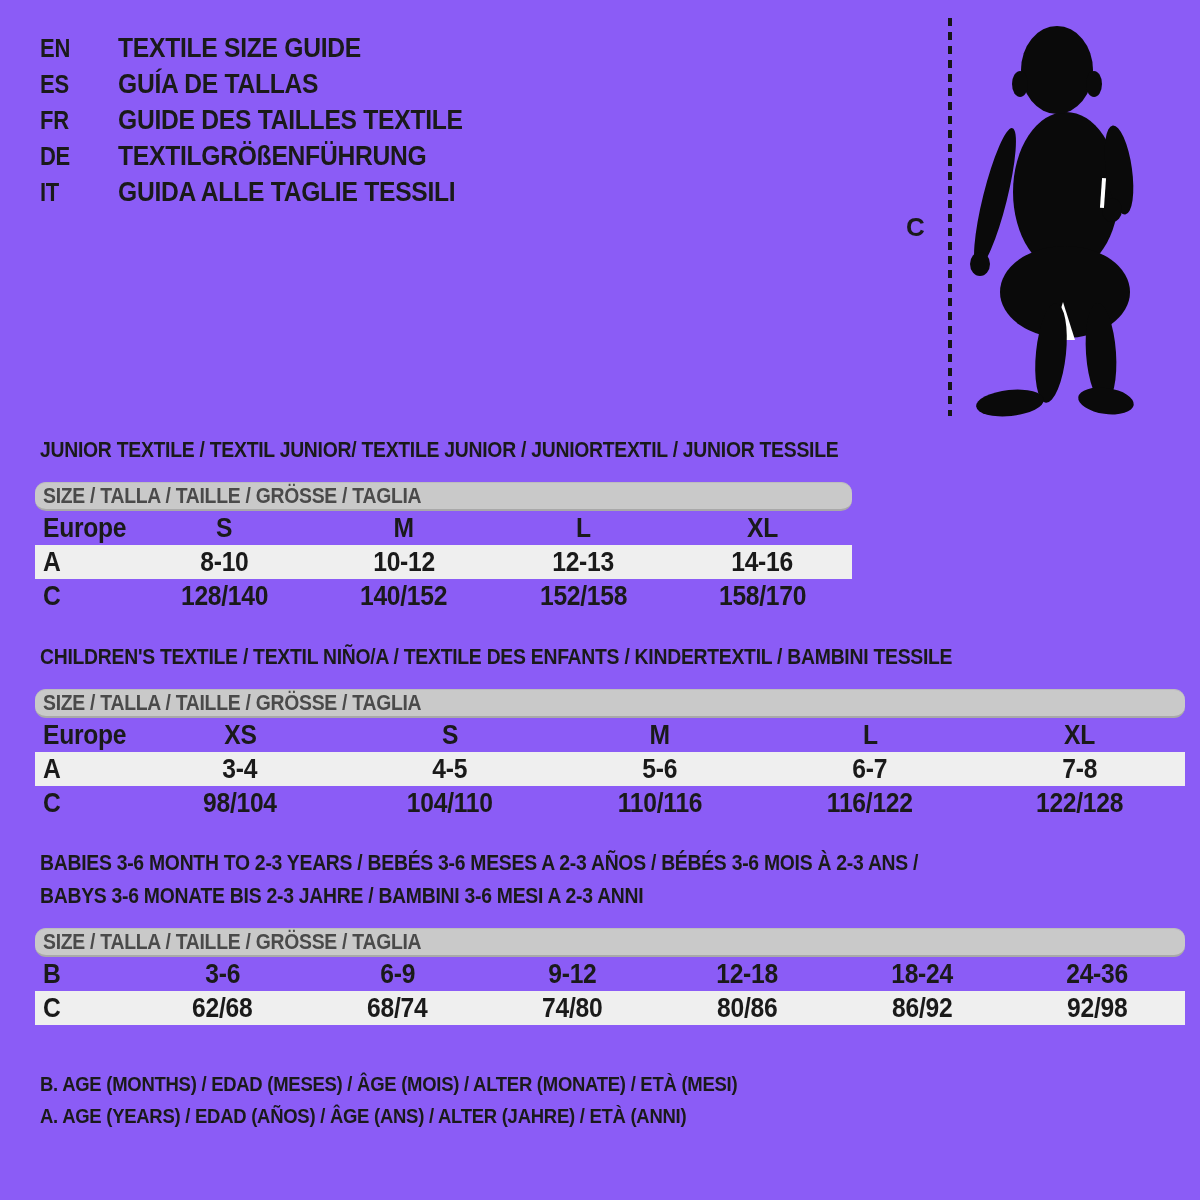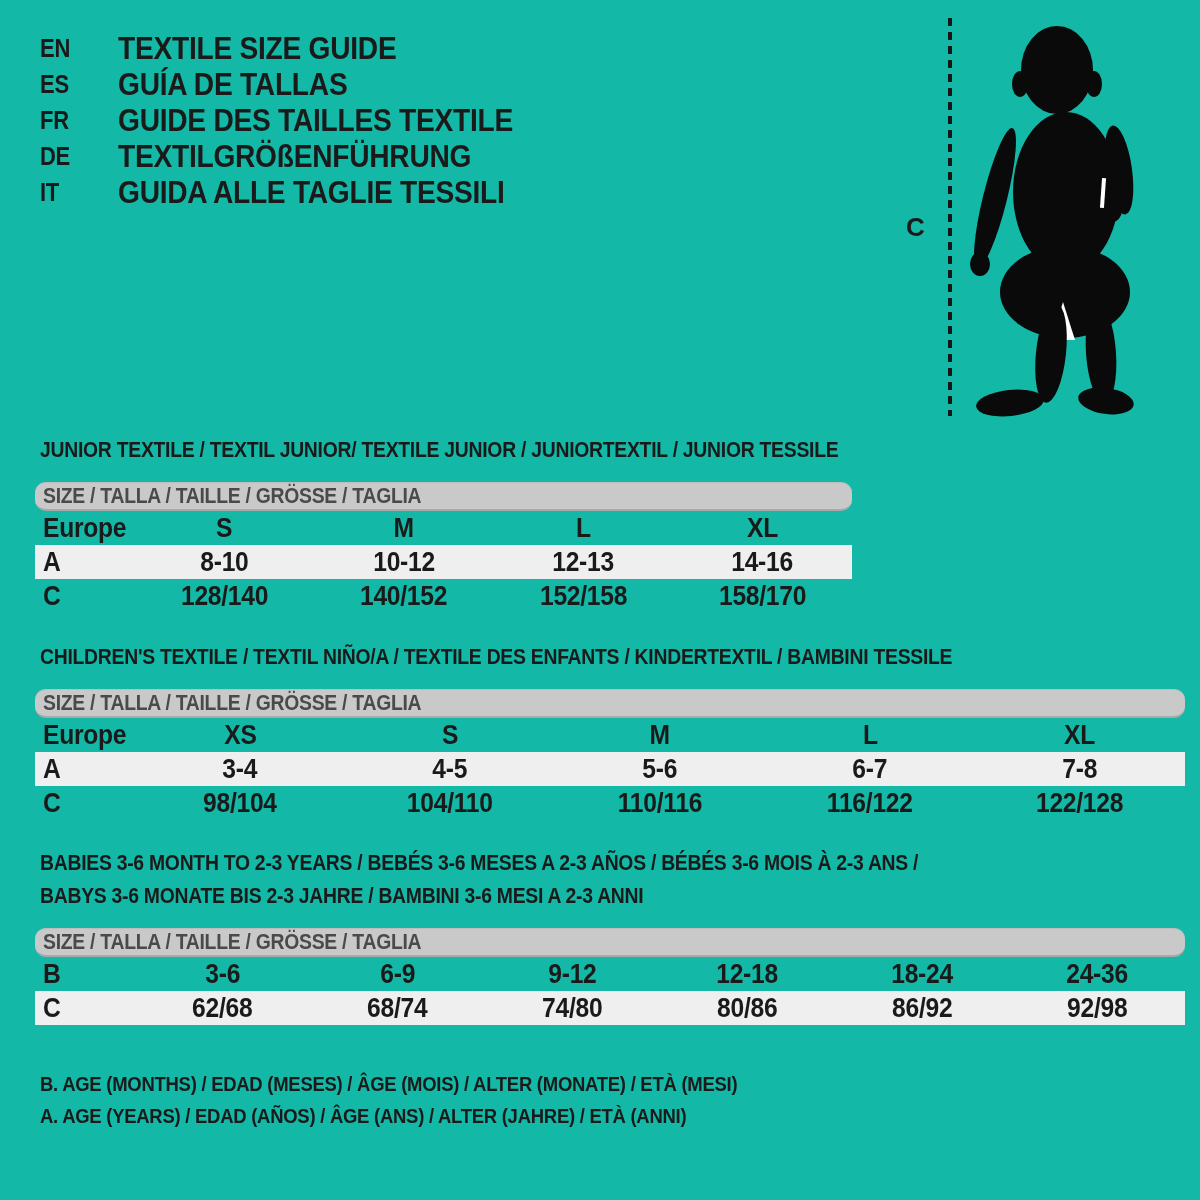--- a/index.html
+++ b/index.html
@@ -1,27 +1,27 @@
 <!DOCTYPE html>
 <html><head>
 <meta charset="utf-8">
 <style>
   html,body{margin:0;padding:0;background:#ffffff;}
   #app{
-    position:relative;width:1200px;height:1200px;background:#14b8a6;overflow:hidden;
+    position:relative;width:1200px;height:1200px;background:#8b5cf6;overflow:hidden;
     font-family:"Liberation Sans",sans-serif;color:#1a1a1a;
   }
   .cx{display:inline-block;transform:scaleX(.88);transform-origin:0 50%;white-space:nowrap;letter-spacing:-0.3px;}
   .cxc{display:inline-block;transform:scaleX(.88);transform-origin:50% 50%;white-space:nowrap;letter-spacing:-0.3px;}
 
   
   .lang-header{position:absolute;left:40px;top:30px;}
   .lang-row{display:flex;height:36px;align-items:center;}
   .lang-code{width:78px;font-size:25px;font-weight:700;}
-  .lang-title{font-size:32px;font-weight:700;}
+  .lang-title{font-size:28px;font-weight:700;}
 
   
   .dash-line{
     position:absolute;left:948px;top:18px;width:4px;height:398px;
     background:repeating-linear-gradient(to bottom,#161616 0 8px,transparent 8px 14px);
   }
   .figure-label{position:absolute;left:906px;top:212px;font-size:26px;font-weight:700;}
   .toddler{position:absolute;left:962px;top:20px;}
 
   

